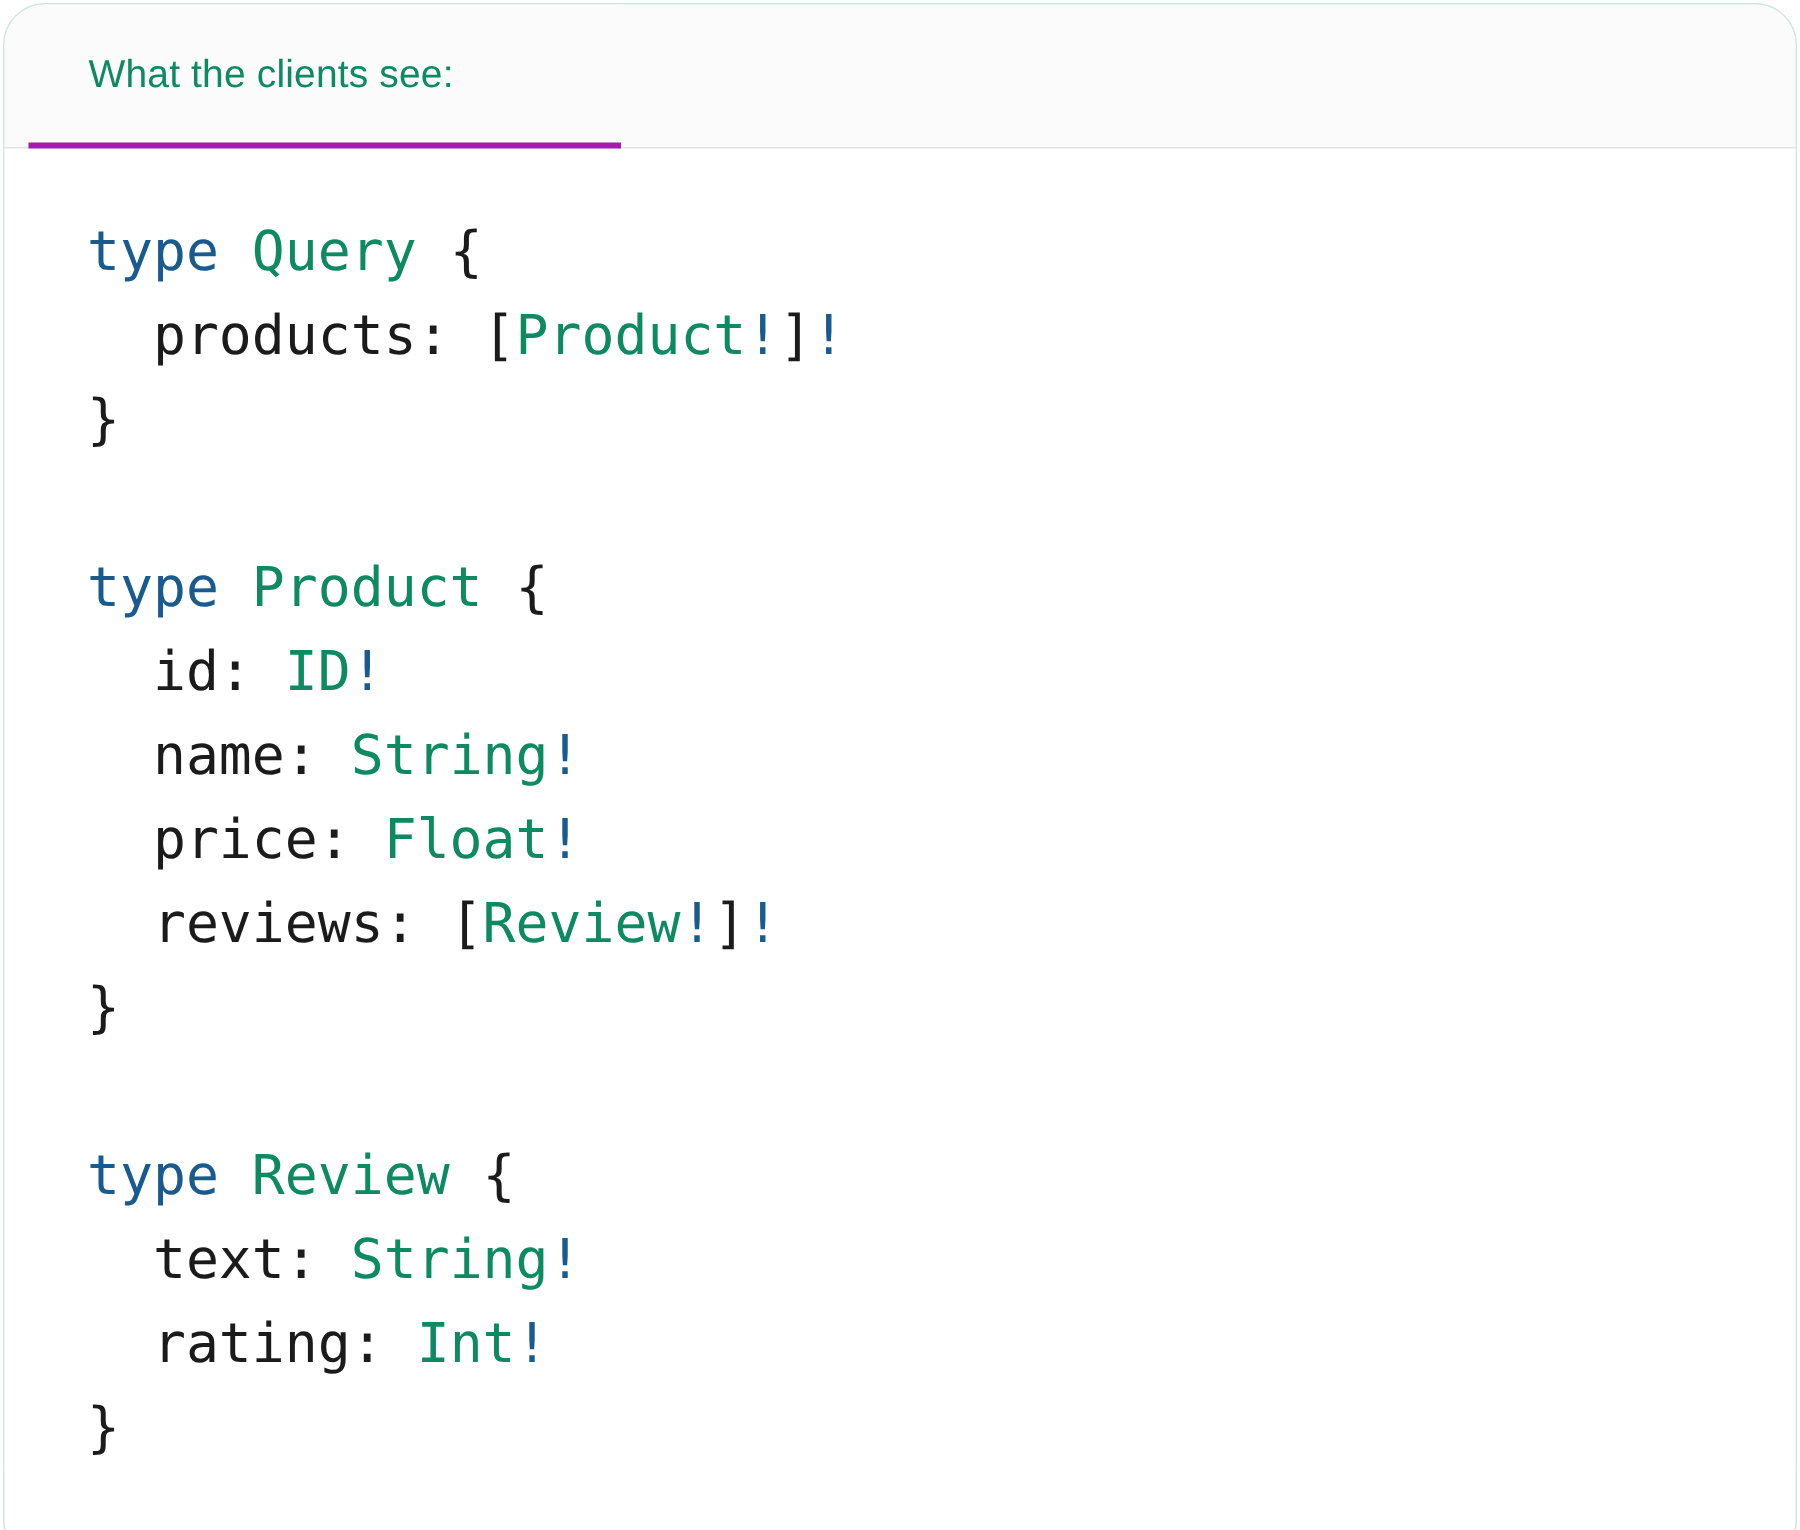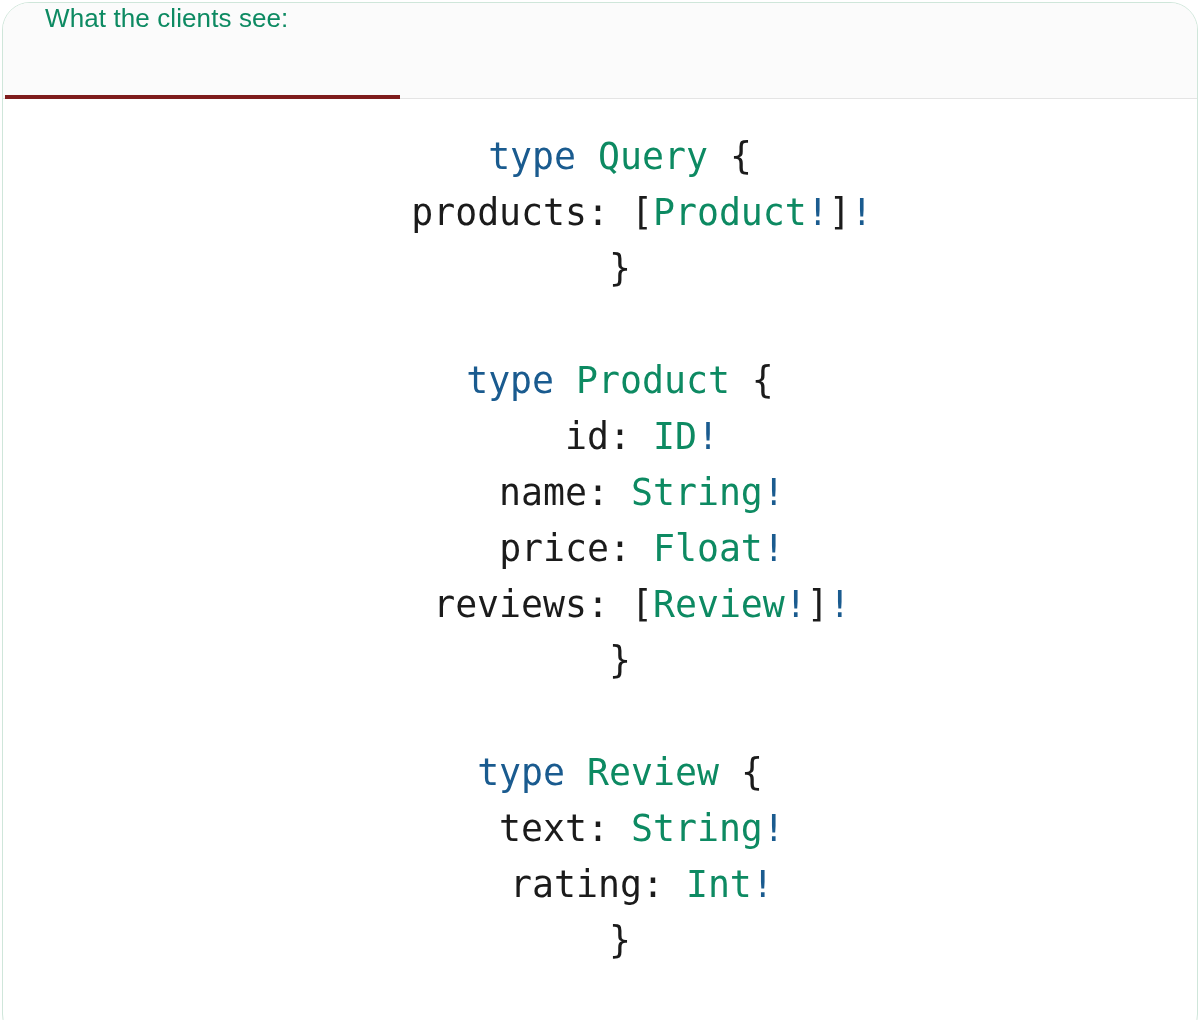--- a/index.html
+++ b/index.html
@@ -32,56 +32,56 @@
   
   .tabstrip {
     position: relative;
     height: 96px;
     background: #fbfbfb;
     border-bottom: 1px solid #e4e4e4;
   }
 
   .tab {
     position: absolute;
-    left: 2px;
+    left: 16px;
     top: 0;
     width: 395px;
     height: 96px;
     display: flex;
+    align-items: center;
     padding-left: 40px;
     background: #fbfbfb;
-    border-bottom: 4px solid #7f1d1d;
+    border-bottom: 4px solid #a21caf;
     cursor: pointer;
   }
 
   .tab-label {
     font-family: "Liberation Sans", sans-serif;
     font-size: 26px;
     font-weight: 400;
     color: #0d8a62;
     letter-spacing: 0.1px;
     white-space: nowrap;
   }
 
   
   .code-body {
     padding: 26px 0 0 0;
     background: #ffffff;
   }
 
   pre.code {
-    margin: 4px;
+    margin: 15px;
     padding: 0 0 0 40px;
     font-family: "DejaVu Sans Mono", monospace;
     font-size: 36.5px;
     line-height: 56px;
     color: #1b1b1b;
     white-space: pre;
     tab-size: 2;
-    text-align: center;
   }
 
   .k    { color: #1a5b8f; }            
   .t    { color: #0d8a62; }            
   .p    { color: #1b1b1b; }            
   .f    { color: #1b1b1b; }            
   .bang { color: #1a5b8f; }
 </style>
 </head>
 <body>

